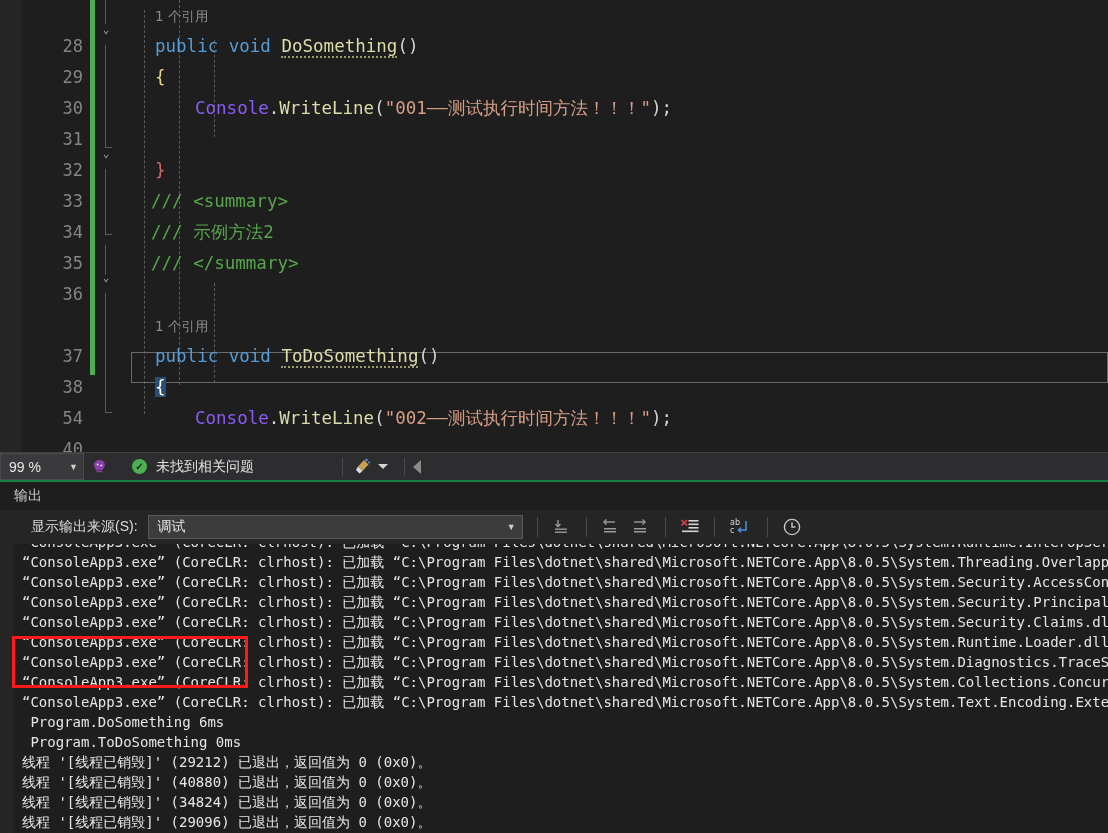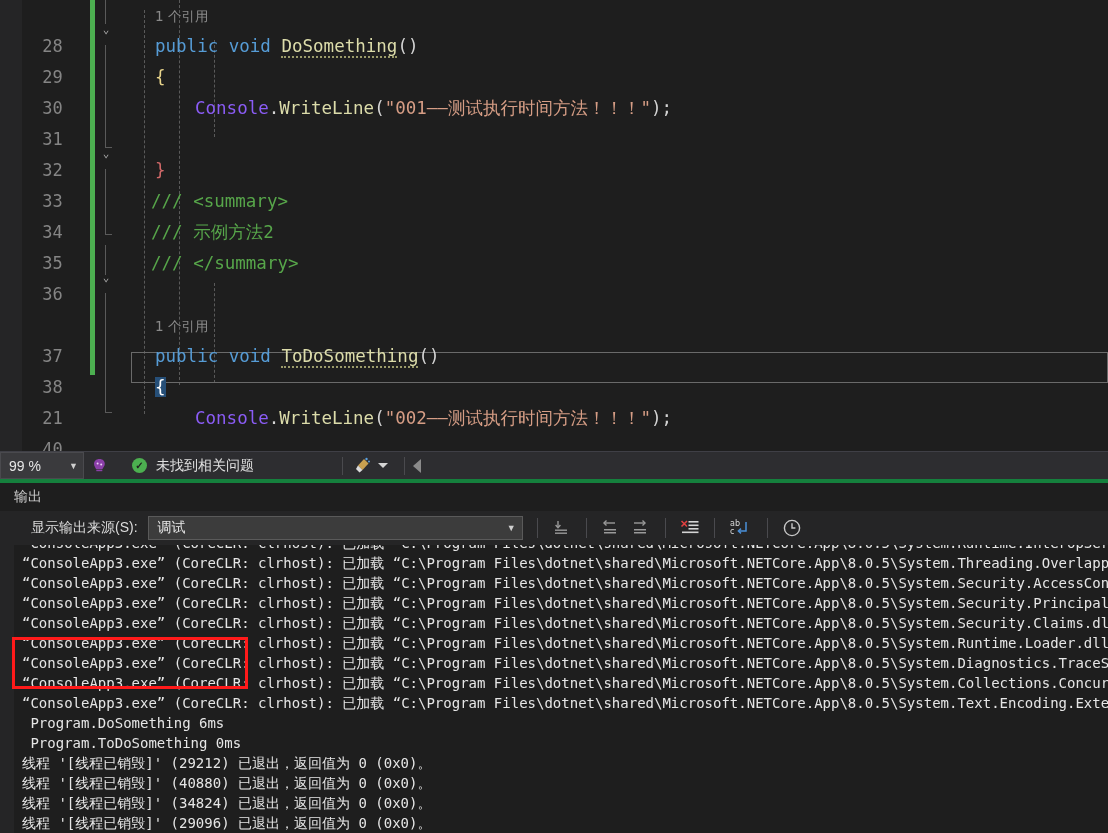--- a/index.html
+++ b/index.html
@@ -9,21 +9,21 @@
     font-family:"DejaVu Sans Mono", monospace;
     overflow:hidden;
   }
   .app { position:relative; width:1108px; height:833px; display:flex; flex-direction:column; }
 
   
   .editor-wrap { position:relative; height:452px; background:#1e1e1e; display:flex; overflow:hidden; }
   .sel-bar { width:22px; background:#252526; flex:0 0 22px; }
   .linenums { width:66px; flex:0 0 66px; position:relative; }
   .ln {
-    height:31px; line-height:31px; text-align:center; padding-right:5px;
+    height:31px; line-height:31px; text-align:right; padding-right:5px;
     color:#858585; font-size:17px; font-family:"DejaVu Sans Mono", monospace;
   }
   .ln.blank { color:transparent; }
   .foldcol { width:22px; flex:0 0 22px; position:relative; }
   .fold {
     position:absolute; left:3px; width:16px; height:31px;
     color:#b0b0b0; font-size:11px; text-align:center; line-height:31px; cursor:pointer;
   }
   .foldline { position:absolute; left:10px; width:1px; background:#5a5a5a; }
   .foldtick { position:absolute; left:10px; width:7px; height:1px; background:#5a5a5a; }
@@ -69,21 +69,21 @@
   .ok-dot {
     width:15px; height:15px; border-radius:50%; background:#4caf50;
     display:flex; align-items:center; justify-content:center;
     color:#1e1e1e; font-size:10px; font-weight:bold;
   }
   .sb-txt { font-size:14px; color:#e0e0e0; font-family:"Liberation Sans", sans-serif; }
   .sb-tri { width:0;height:0;border-left:5px solid transparent;border-right:5px solid transparent;border-top:5px solid #d4d4d4; margin-left:6px;}
   .sb-left-arrow { width:0;height:0;border-top:7px solid transparent;border-bottom:7px solid transparent;border-right:8px solid #8a8a8a;}
 
   
-  .outpanel { flex:1; background:#1e1e1e; display:flex; flex-direction:column; border-top:4px solid #15803d;}
+  .outpanel { flex:1; background:#1e1e1e; display:flex; flex-direction:column; border-top:2px solid #15803d;}
   .out-title {
     height:28px; flex:0 0 28px; display:flex; align-items:center; padding-left:14px;
     color:#cccccc; font-size:14px; font-family:"Liberation Sans", sans-serif; background:#1e1e1e;
   }
   .out-toolbar {
     height:34px; flex:0 0 34px; display:flex; align-items:center; padding-left:31px;
     background:#252526;
   }
   .out-lbl { color:#dcdcdc; font-size:14px; font-family:"Liberation Sans", sans-serif; margin-right:10px; }
   .out-select {
@@ -124,21 +124,21 @@
       <div class="ln">30</div>
       <div class="ln">31</div>
       <div class="ln">32</div>
       <div class="ln">33</div>
       <div class="ln">34</div>
       <div class="ln">35</div>
       <div class="ln">36</div>
       <div class="ln blank">.</div>
       <div class="ln">37</div>
       <div class="ln">38</div>
-      <div class="ln">21</div>
+      <div class="ln">54</div>
       <div class="ln">40</div>
 
     </div>
 
     <div style="position:relative;width:7px;flex:0 0 7px;">
       <div style="position:absolute;left:2px;top:0;width:5px;height:375px;background:#4caf50;"></div>
     </div>
 
     <div class="foldcol">
       <div class="foldline" style="top:0px;height:24px;"></div>

